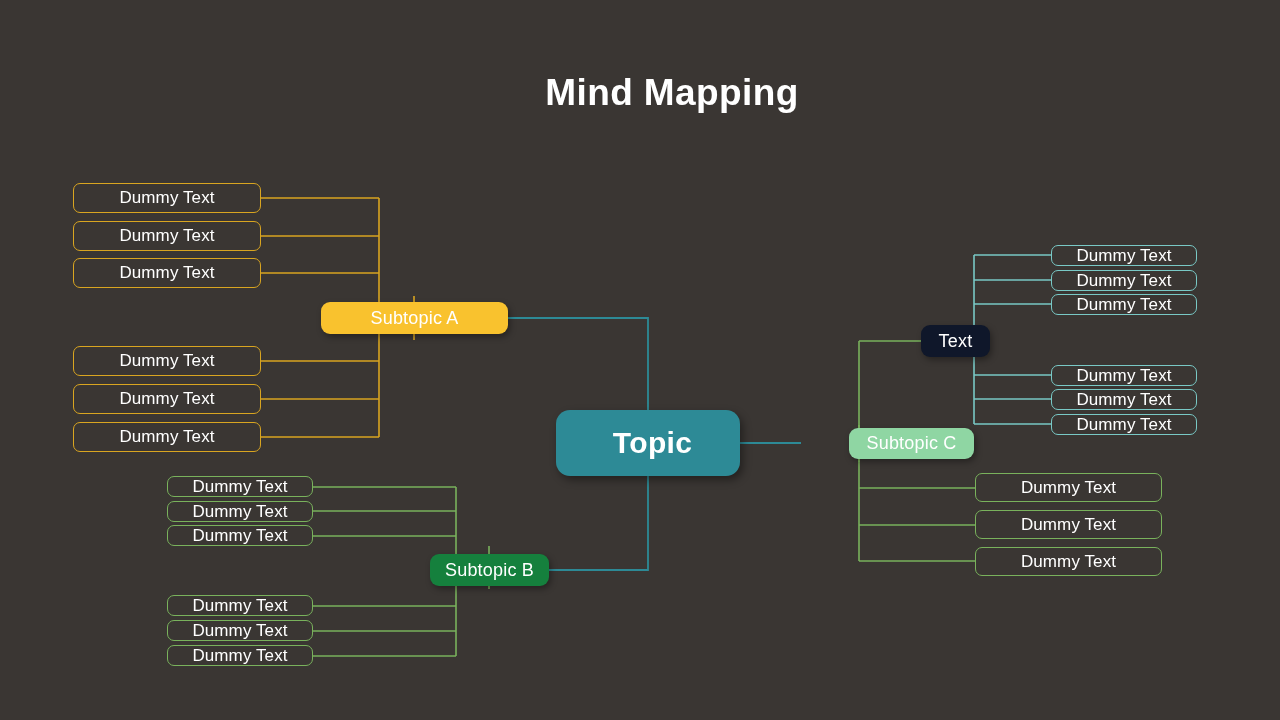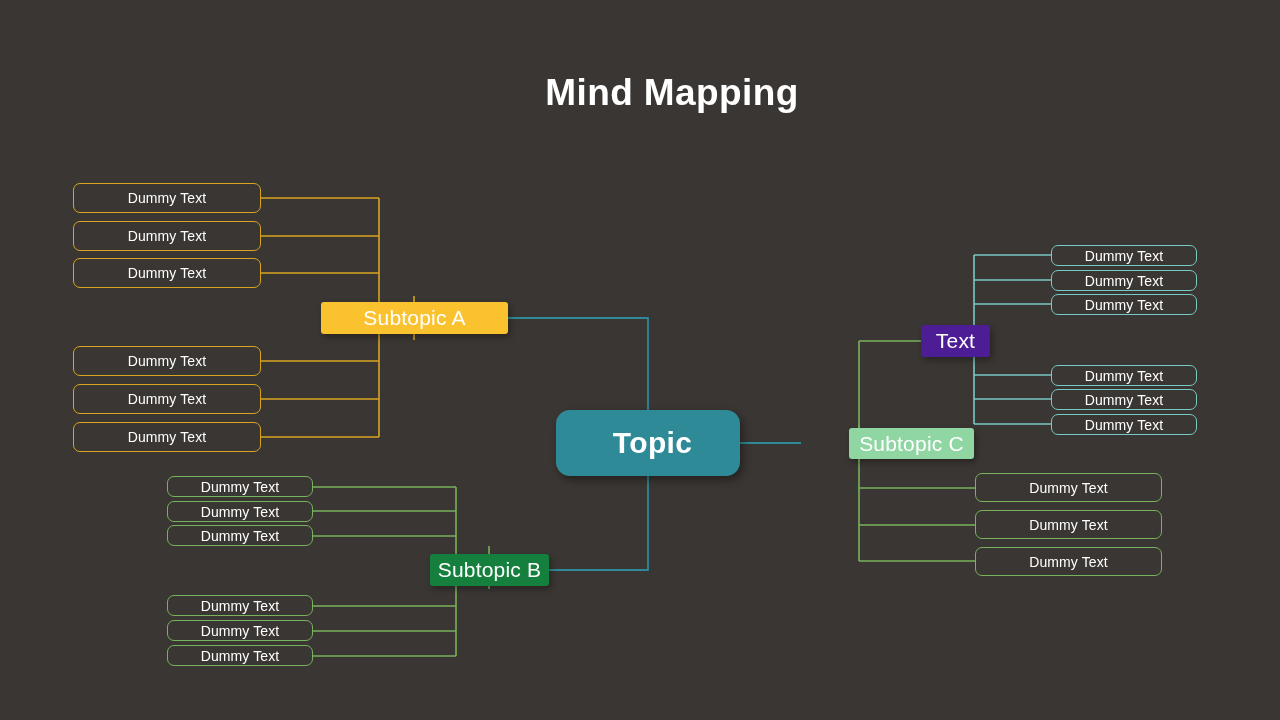--- a/index.html
+++ b/index.html
@@ -62,39 +62,39 @@
     color: #ffffff;
     white-space: nowrap;
   }
 
   
   .leaf {
     border-radius: 7px;
     border-width: 1.3px;
     border-style: solid;
     background: transparent;
-    font-size: 14px;
+    font-size: 17px;
     letter-spacing: 0.1px;
   }
   .leaf.amber  { border-color: #d9a520; }
   .leaf.green  { border-color: #79b25c; }
   .leaf.cyan   { border-color: #79c9c6; }
 
   
   .chip {
-    border-radius: 3px;
-    font-size: 21px;
+    border-radius: 9px;
+    font-size: 18px;
     letter-spacing: 0.2px;
     box-shadow: 2px 3px 6px rgba(0,0,0,0.35);
     text-align: center;
   }
   .chip.amber { background: #f9c22e; }
   .chip.green { background: #15803d; }
   .chip.mint  { background: #8fd6a3; }
-  .chip.cyan  { background: #4c1d95; }
+  .chip.cyan  { background: #0f172a; }
 
   .hub {
     border-radius: 14px;
     background: #2d8a96;
     font-size: 30px;
     font-weight: bold;
     letter-spacing: 0.3px;
     box-shadow: 3px 4px 9px rgba(0,0,0,0.40);
   }
 </style>

